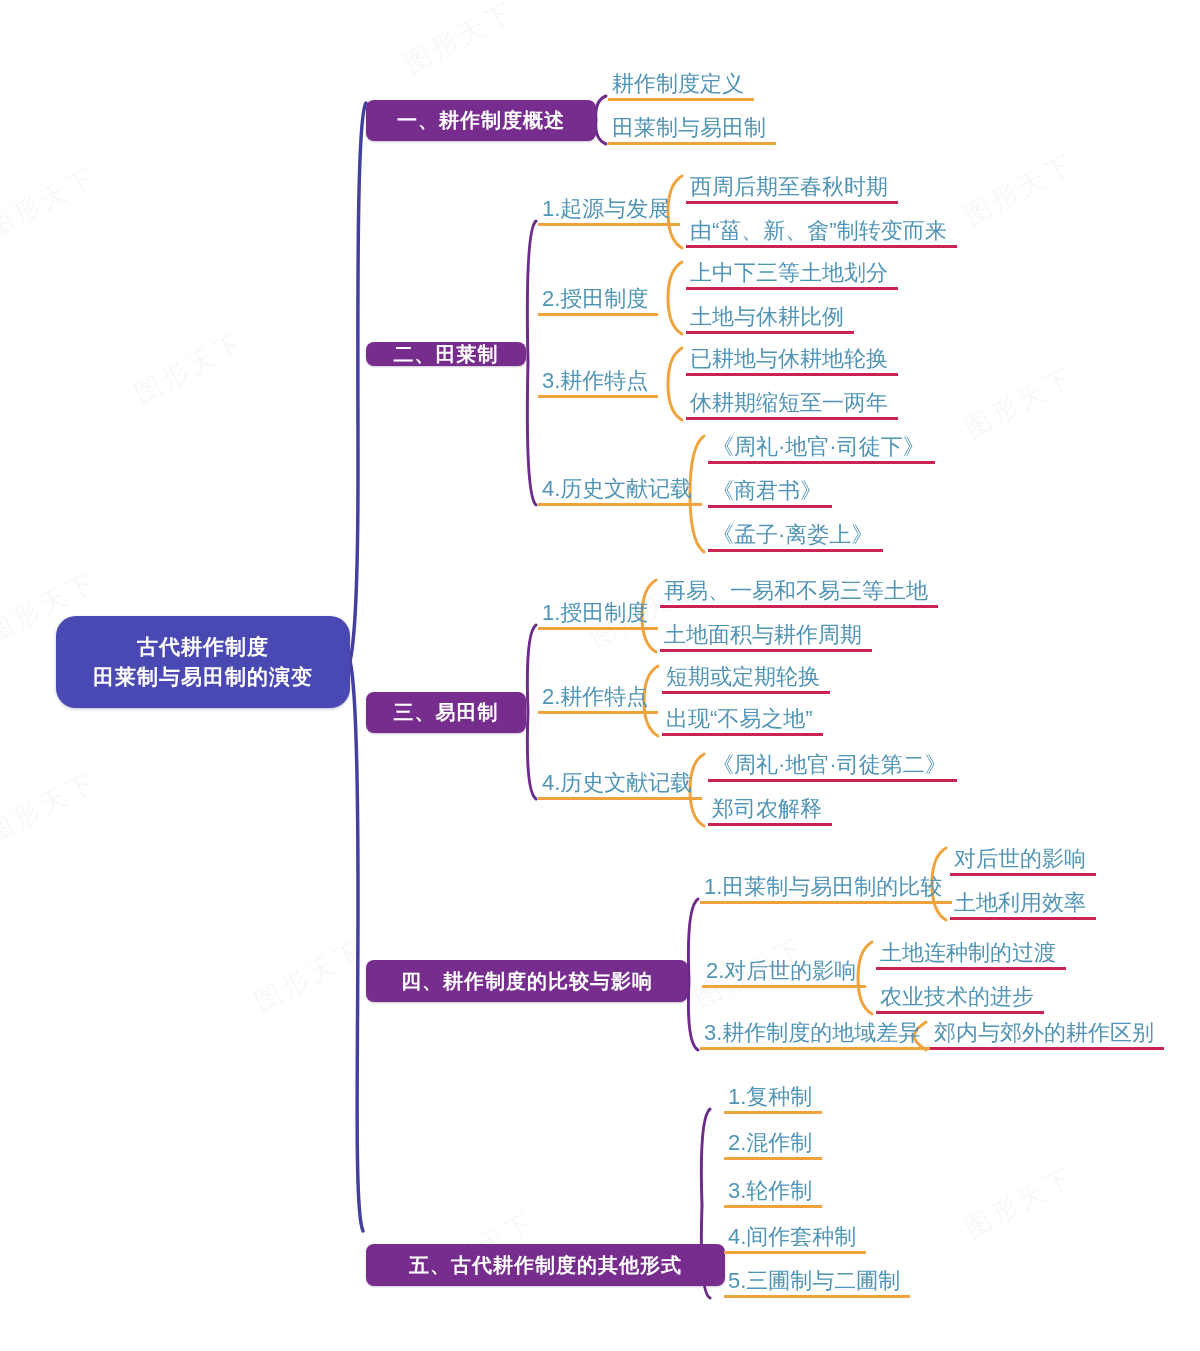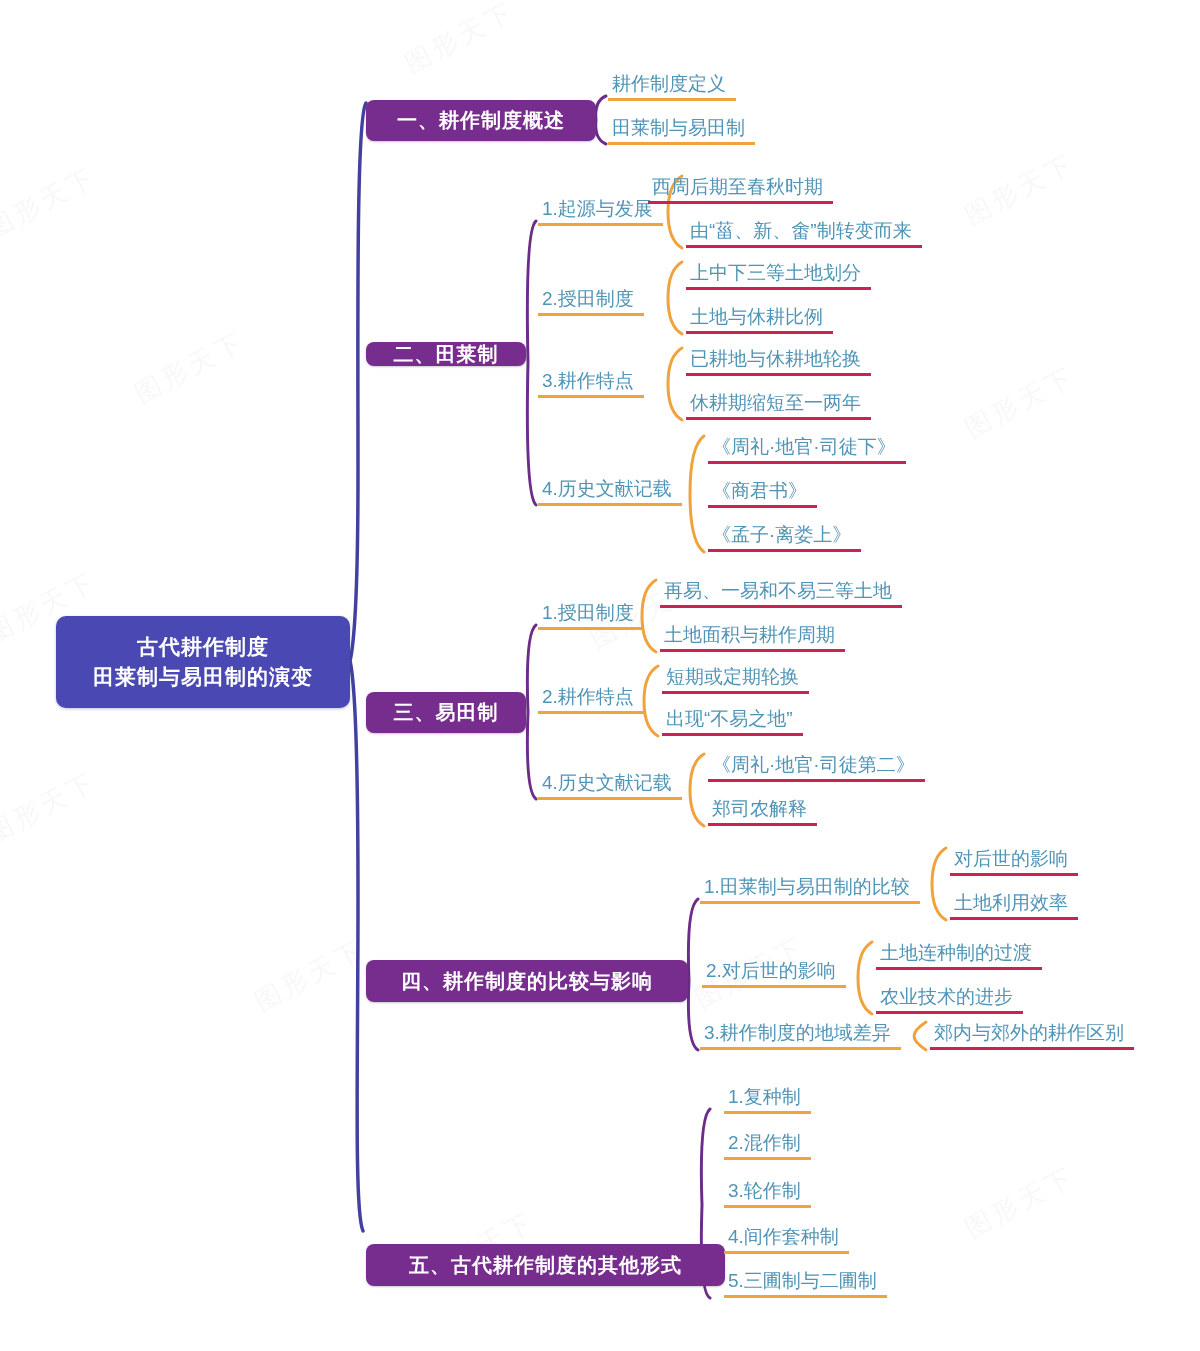--- a/index.html
+++ b/index.html
@@ -16,27 +16,27 @@
     background:#772d8d;color:#ffffff;
     font-weight:bold;font-size:20px;
     border-radius:8px;
     display:flex;align-items:center;justify-content:center;
     letter-spacing:1px;
     box-shadow:0 1px 2px rgba(60,20,80,0.25);
   }
   .root{
     background:#4a48b2;color:#ffffff;
     font-weight:bold;font-size:21px;line-height:30px;
-    border-radius:10px;
+    border-radius:20px;
     display:flex;flex-direction:column;align-items:center;justify-content:center;
     text-align:center;letter-spacing:1px;
     box-shadow:0 1px 3px rgba(40,40,120,0.3);
   }
   .topic{
-    color:#5094b6;font-size:19px;line-height:24px;
+    color:#5094b6;font-size:22px;line-height:24px;
     padding:0 10px 2px 4px;
   }
   .u-orange{border-bottom:3px solid #f0a33c;}
   .u-red{border-bottom:3px solid #c92253;}
   .wm{
     position:absolute;color:#8a8a8a;opacity:0.06;
     font-size:26px;letter-spacing:4px;
     transform:rotate(-28deg);pointer-events:none;user-select:none;
   }
 </style>
@@ -92,21 +92,21 @@
   <div class="node box" style="left:366px;top:1244px;width:359px;height:42px">五、古代耕作制度的其他形式</div>
 
   <div class="node topic u-orange" style="left:608px;top:72px">耕作制度定义</div>
   <div class="node topic u-orange" style="left:608px;top:116px">田莱制与易田制</div>
 
   <div class="node topic u-orange" style="left:538px;top:197px">1.起源与发展</div>
   <div class="node topic u-orange" style="left:538px;top:287px">2.授田制度</div>
   <div class="node topic u-orange" style="left:538px;top:369px">3.耕作特点</div>
   <div class="node topic u-orange" style="left:538px;top:477px">4.历史文献记载</div>
 
-  <div class="node topic u-red" style="left:648px;top:175px">西周后期至春秋时期</div>
+  <div class="node topic u-red" style="left:686px;top:175px">西周后期至春秋时期</div>
   <div class="node topic u-red" style="left:686px;top:219px">由“菑、新、畬”制转变而来</div>
   <div class="node topic u-red" style="left:686px;top:261px">上中下三等土地划分</div>
   <div class="node topic u-red" style="left:686px;top:305px">土地与休耕比例</div>
   <div class="node topic u-red" style="left:686px;top:347px">已耕地与休耕地轮换</div>
   <div class="node topic u-red" style="left:686px;top:391px">休耕期缩短至一两年</div>
   <div class="node topic u-red" style="left:708px;top:435px">《周礼·地官·司徒下》</div>
   <div class="node topic u-red" style="left:708px;top:479px">《商君书》</div>
   <div class="node topic u-red" style="left:708px;top:523px">《孟子·离娄上》</div>
 
   <div class="node topic u-orange" style="left:538px;top:601px">1.授田制度</div>

